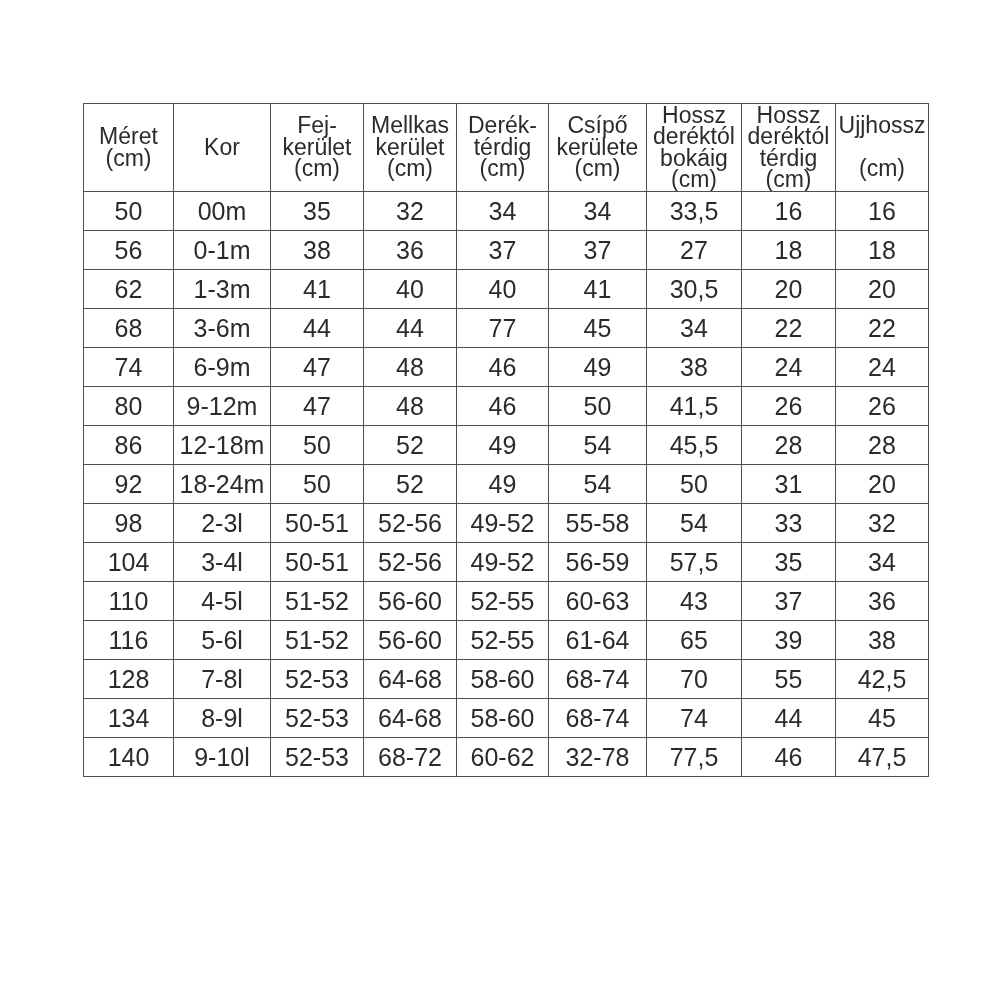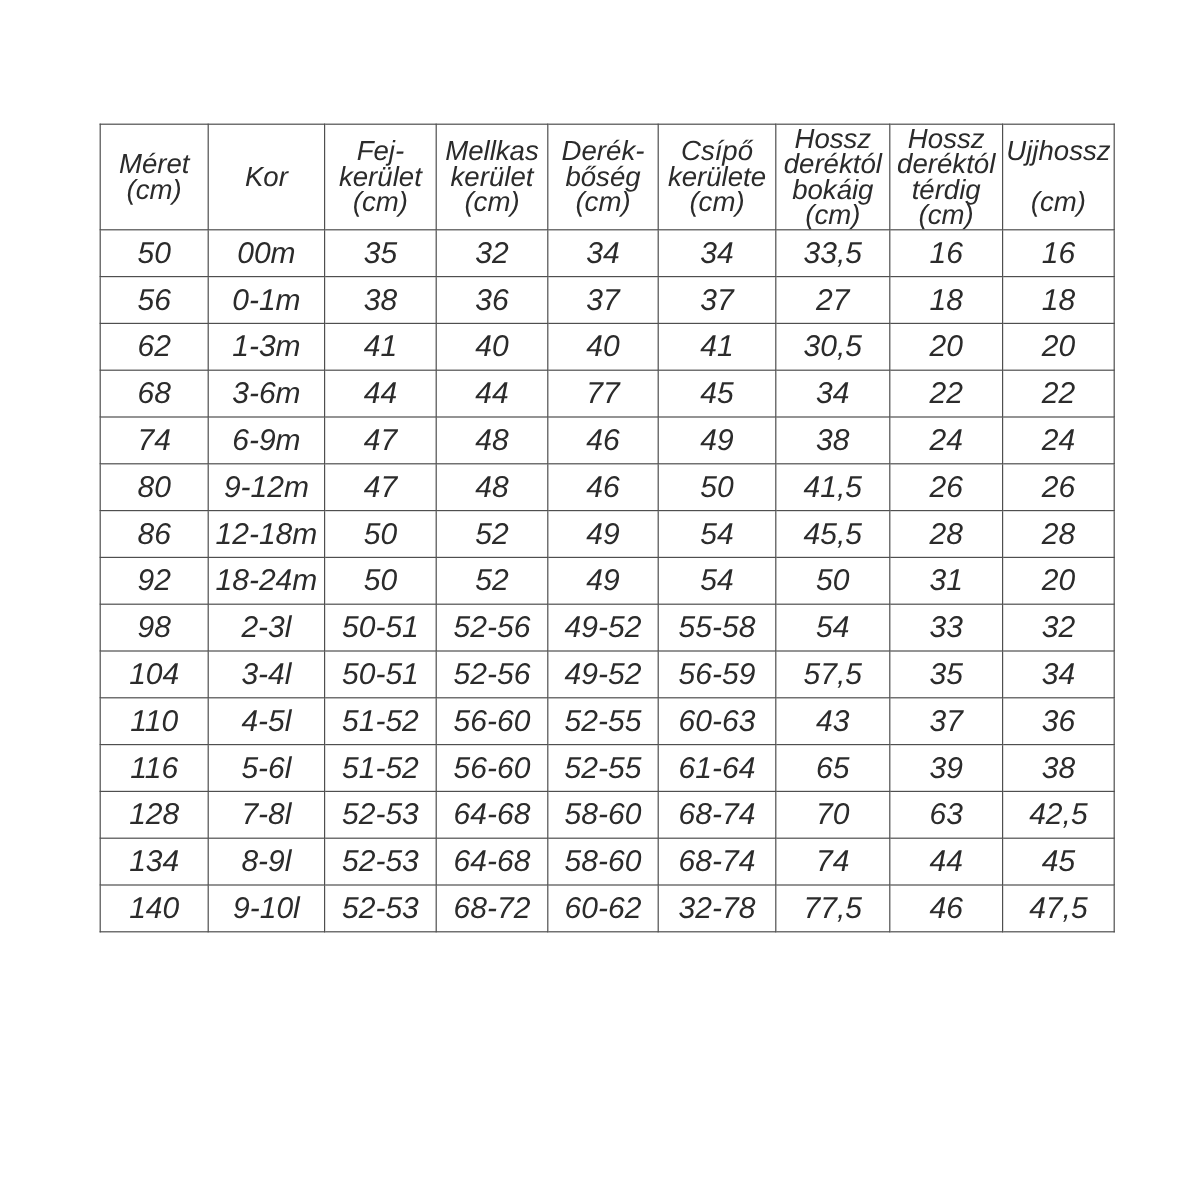--- a/index.html
+++ b/index.html
@@ -15,21 +15,20 @@
     height: 1000px;
     background: var(--bg);
   }
   .page {
     position: relative;
     width: 848px;
     height: 1000px;
     background: var(--bg);
     font-family: "Liberation Sans", sans-serif;
     color: var(--text);
-    font-style: italic;
   }
   table.size-chart {
     position: absolute;
     left: 83px;
     top: 103px;
     width: 845px;
     border-collapse: collapse;
     table-layout: fixed;
   }
   table.size-chart th,
@@ -77,21 +76,21 @@
         <th>Méret
 (cm)</th>
         <th>Kor</th>
         <th>Fej-
 kerület
 (cm)</th>
         <th>Mellkas
 kerület
 (cm)</th>
         <th>Derék-
-bőség
+térdig
 (cm)</th>
         <th>Csípő
 kerülete
 (cm)</th>
         <th>Hossz
 deréktól
 bokáig
 (cm)</th>
         <th>Hossz
 deréktól
@@ -236,21 +235,21 @@
           <td>38</td>
         </tr>
         <tr>
           <td>128</td>
           <td>7-8l</td>
           <td>52-53</td>
           <td>64-68</td>
           <td>58-60</td>
           <td>68-74</td>
           <td>70</td>
-          <td>63</td>
+          <td>55</td>
           <td>42,5</td>
         </tr>
         <tr>
           <td>134</td>
           <td>8-9l</td>
           <td>52-53</td>
           <td>64-68</td>
           <td>58-60</td>
           <td>68-74</td>
           <td>74</td>

